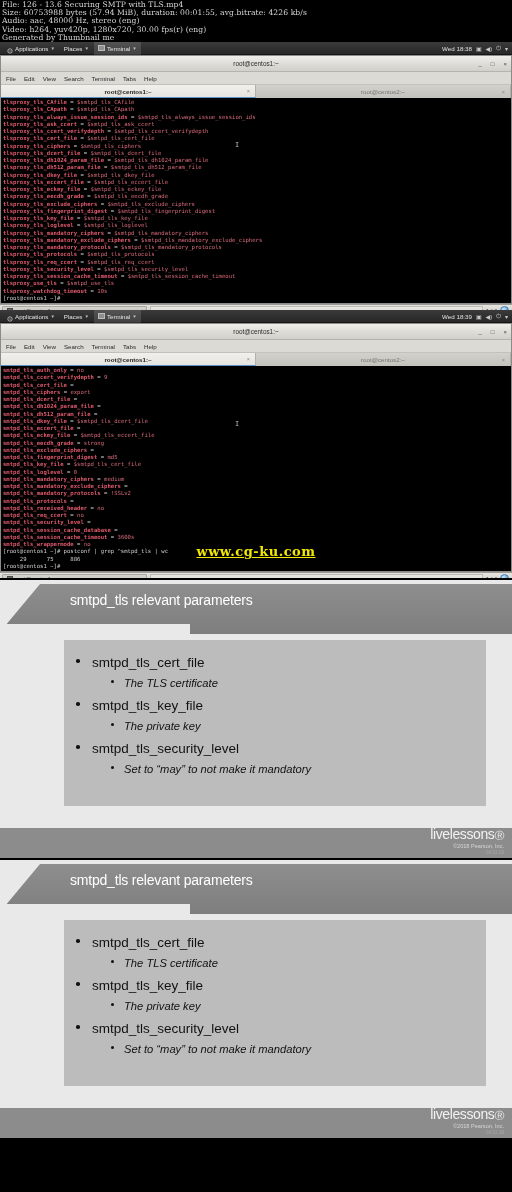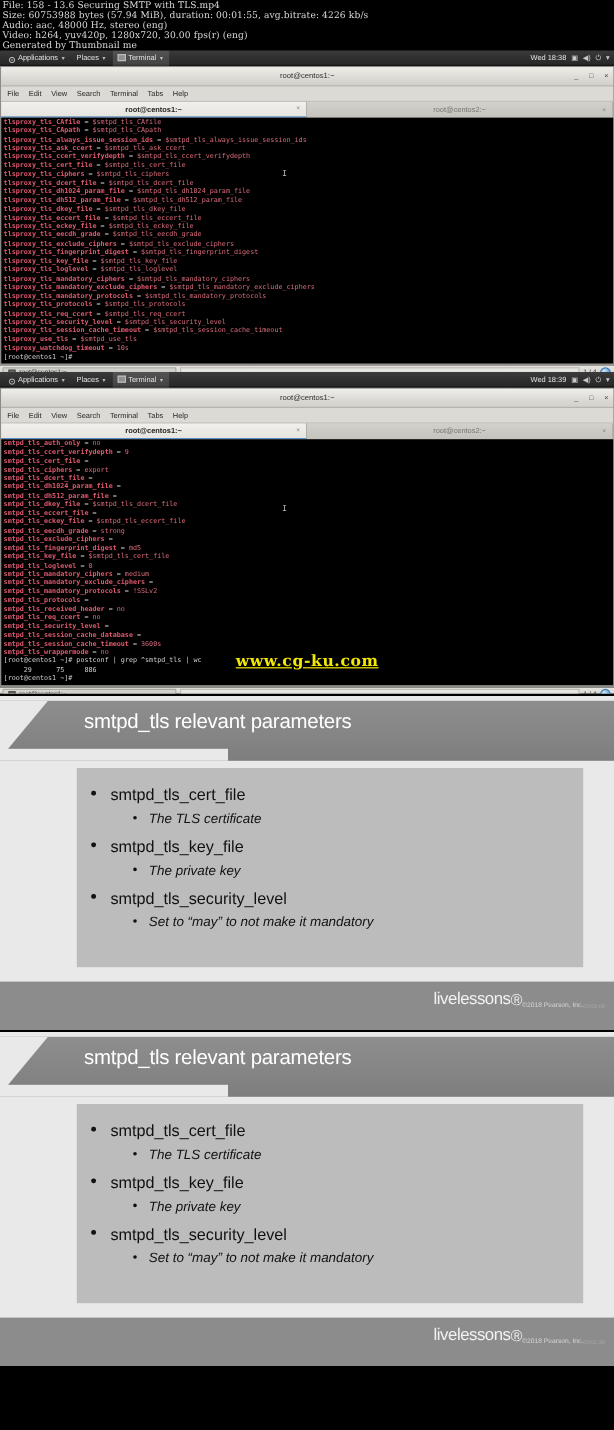--- a/index.html
+++ b/index.html
@@ -130,21 +130,21 @@
     position: absolute; left: 0; top: 0; width: 74px; height: 50px;
     background: #e9e9e9;
     clip-path: polygon(0 0, 40px 0, 0 48px);
   }
   .slide-head .notch2 {
     position: absolute; left: 0; bottom: -6px; width: 190px; height: 16px;
     background: #e9e9e9;
   }
   .slide-title {
     position: absolute; left: 70px; top: 8px;
-    font-size: 17px; color: #fff; font-weight: normal;
+    font-size: 14px; color: #fff; font-weight: normal;
     letter-spacing: -0.2px;
   }
   .slide-body {
     position: absolute; left: 64px; top: 60px; right: 26px; bottom: 52px;
     background: #bcbcbc;
     padding: 12px 10px 10px 10px;
   }
   ul.lvl1 { list-style: none; }
   ul.lvl1 > li { position: relative; padding-left: 18px; margin-bottom: 2px; }
   ul.lvl1 > li > .txt { font-size: 13.5px; color: #111; line-height: 21px; }
@@ -153,39 +153,39 @@
     background: #111; border-radius: 50%;
   }
   ul.lvl2 { list-style: none; margin-left: 16px; }
   ul.lvl2 > li { position: relative; padding-left: 16px; font-style: italic; }
   ul.lvl2 > li > .txt { font-size: 11.2px; color: #111; line-height: 19px; }
   ul.lvl2 > li > .bul {
     position: absolute; left: 3px; top: 7px; width: 3px; height: 3px;
     background: #111; border-radius: 50%;
   }
   .slide-foot {
-    position: absolute; left: 0; right: 0; bottom: 0; height: 40px;
+    position: absolute; left: 0; right: 0; bottom: 0; height: 30px;
     background: #8c8c8c; display: flex; align-items: flex-start;
-    justify-content: flex-end; padding: 2px 8px 16px 0; flex-direction: row;
+    justify-content: flex-end; padding: 2px 8px 2px 0; flex-direction: column;
     align-items: flex-end;
   }
   .ll-logo { font-size: 14px; color: #f2f2f2; letter-spacing: -0.4px; line-height: 15px; }
   .ll-logo .reg { font-size: 10px; }
   .ll-copy { font-size: 5.6px; color: #d6d6d6; line-height: 7px; }
   .ll-stamp { font-size: 4.6px; color: #a9a9a9; line-height: 6px; align-self: flex-end; }
   .divider { height: 2px; background: #000; width: 100%; }
   .slide-topgap { height: 4px; background: #e9e9e9; }
 </style>
 </head>
 <body>
 
 <div class="sheet">
 
   <div class="meta">
-    <div>File: 158 - 13.6 Securing SMTP with TLS.mp4</div>
+    <div>File: 126 - 13.6 Securing SMTP with TLS.mp4</div>
     <div>Size: 60753988 bytes (57.94 MiB), duration: 00:01:55, avg.bitrate: 4226 kb/s</div>
     <div>Audio: aac, 48000 Hz, stereo (eng)</div>
     <div>Video: h264, yuv420p, 1280x720, 30.00 fps(r) (eng)</div>
     <div>Generated by Thumbnail me</div>
   </div>
 
   <div class="shot first">
 
     <div class="gnome-panel">
       <div class="panel-left">

